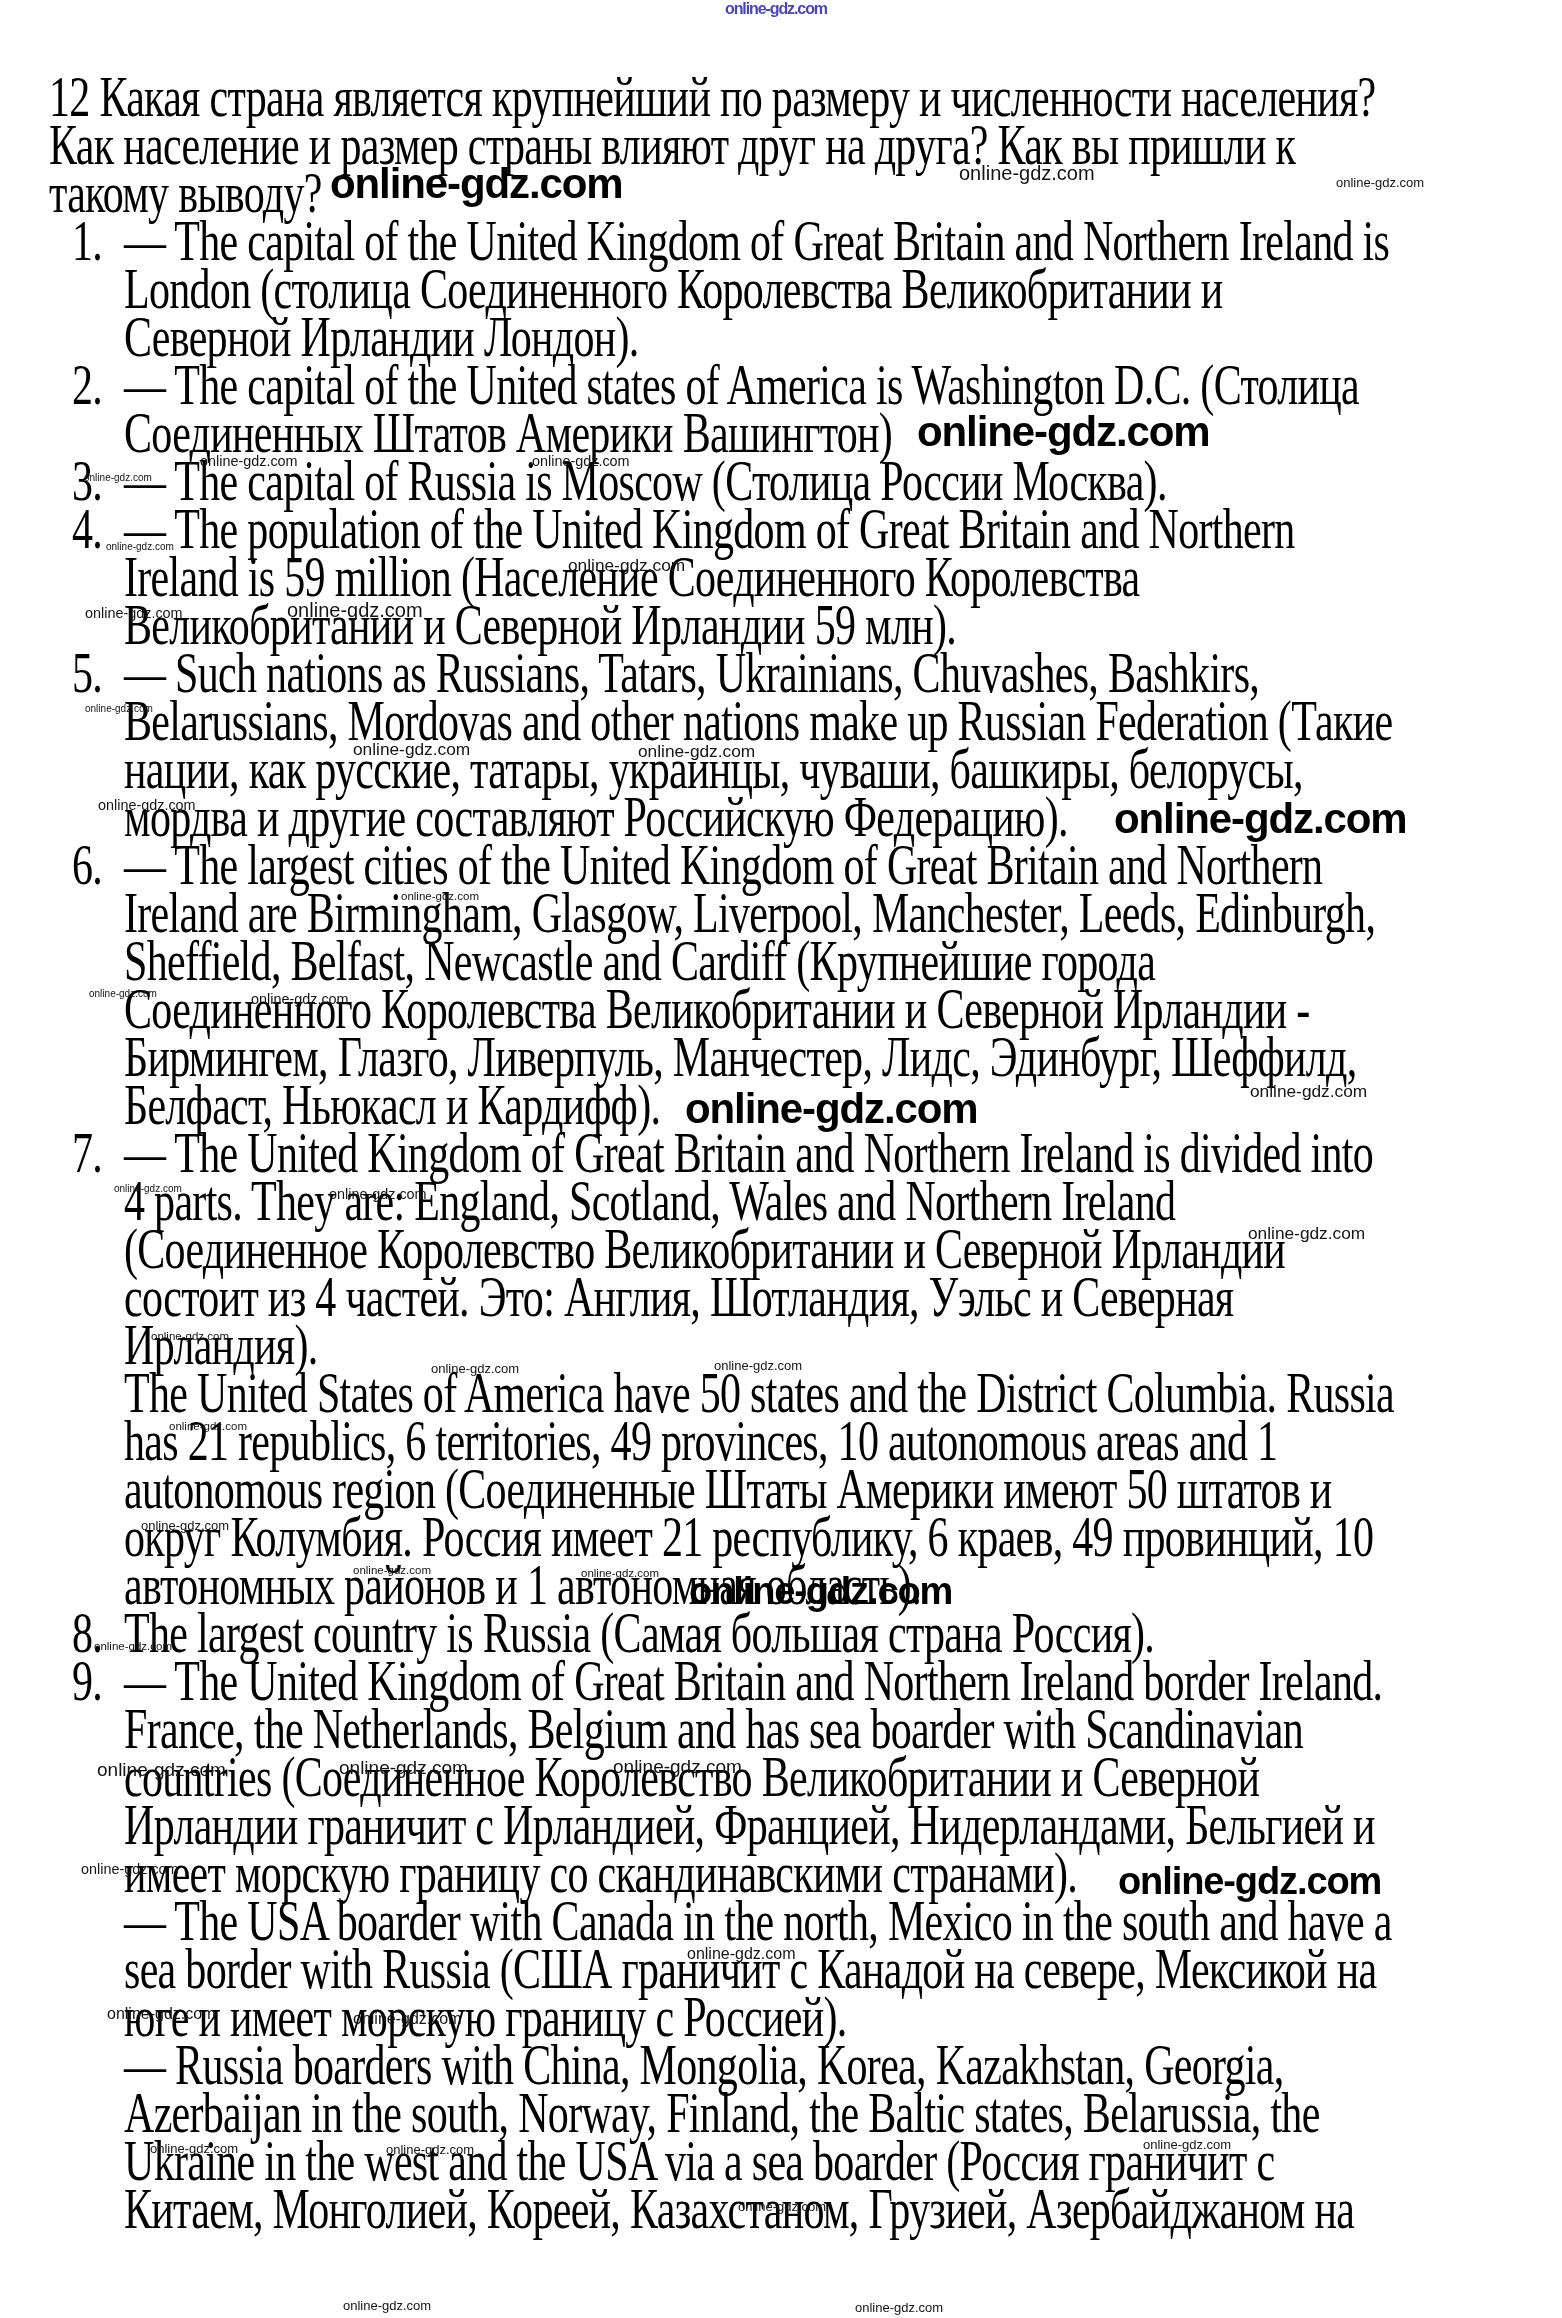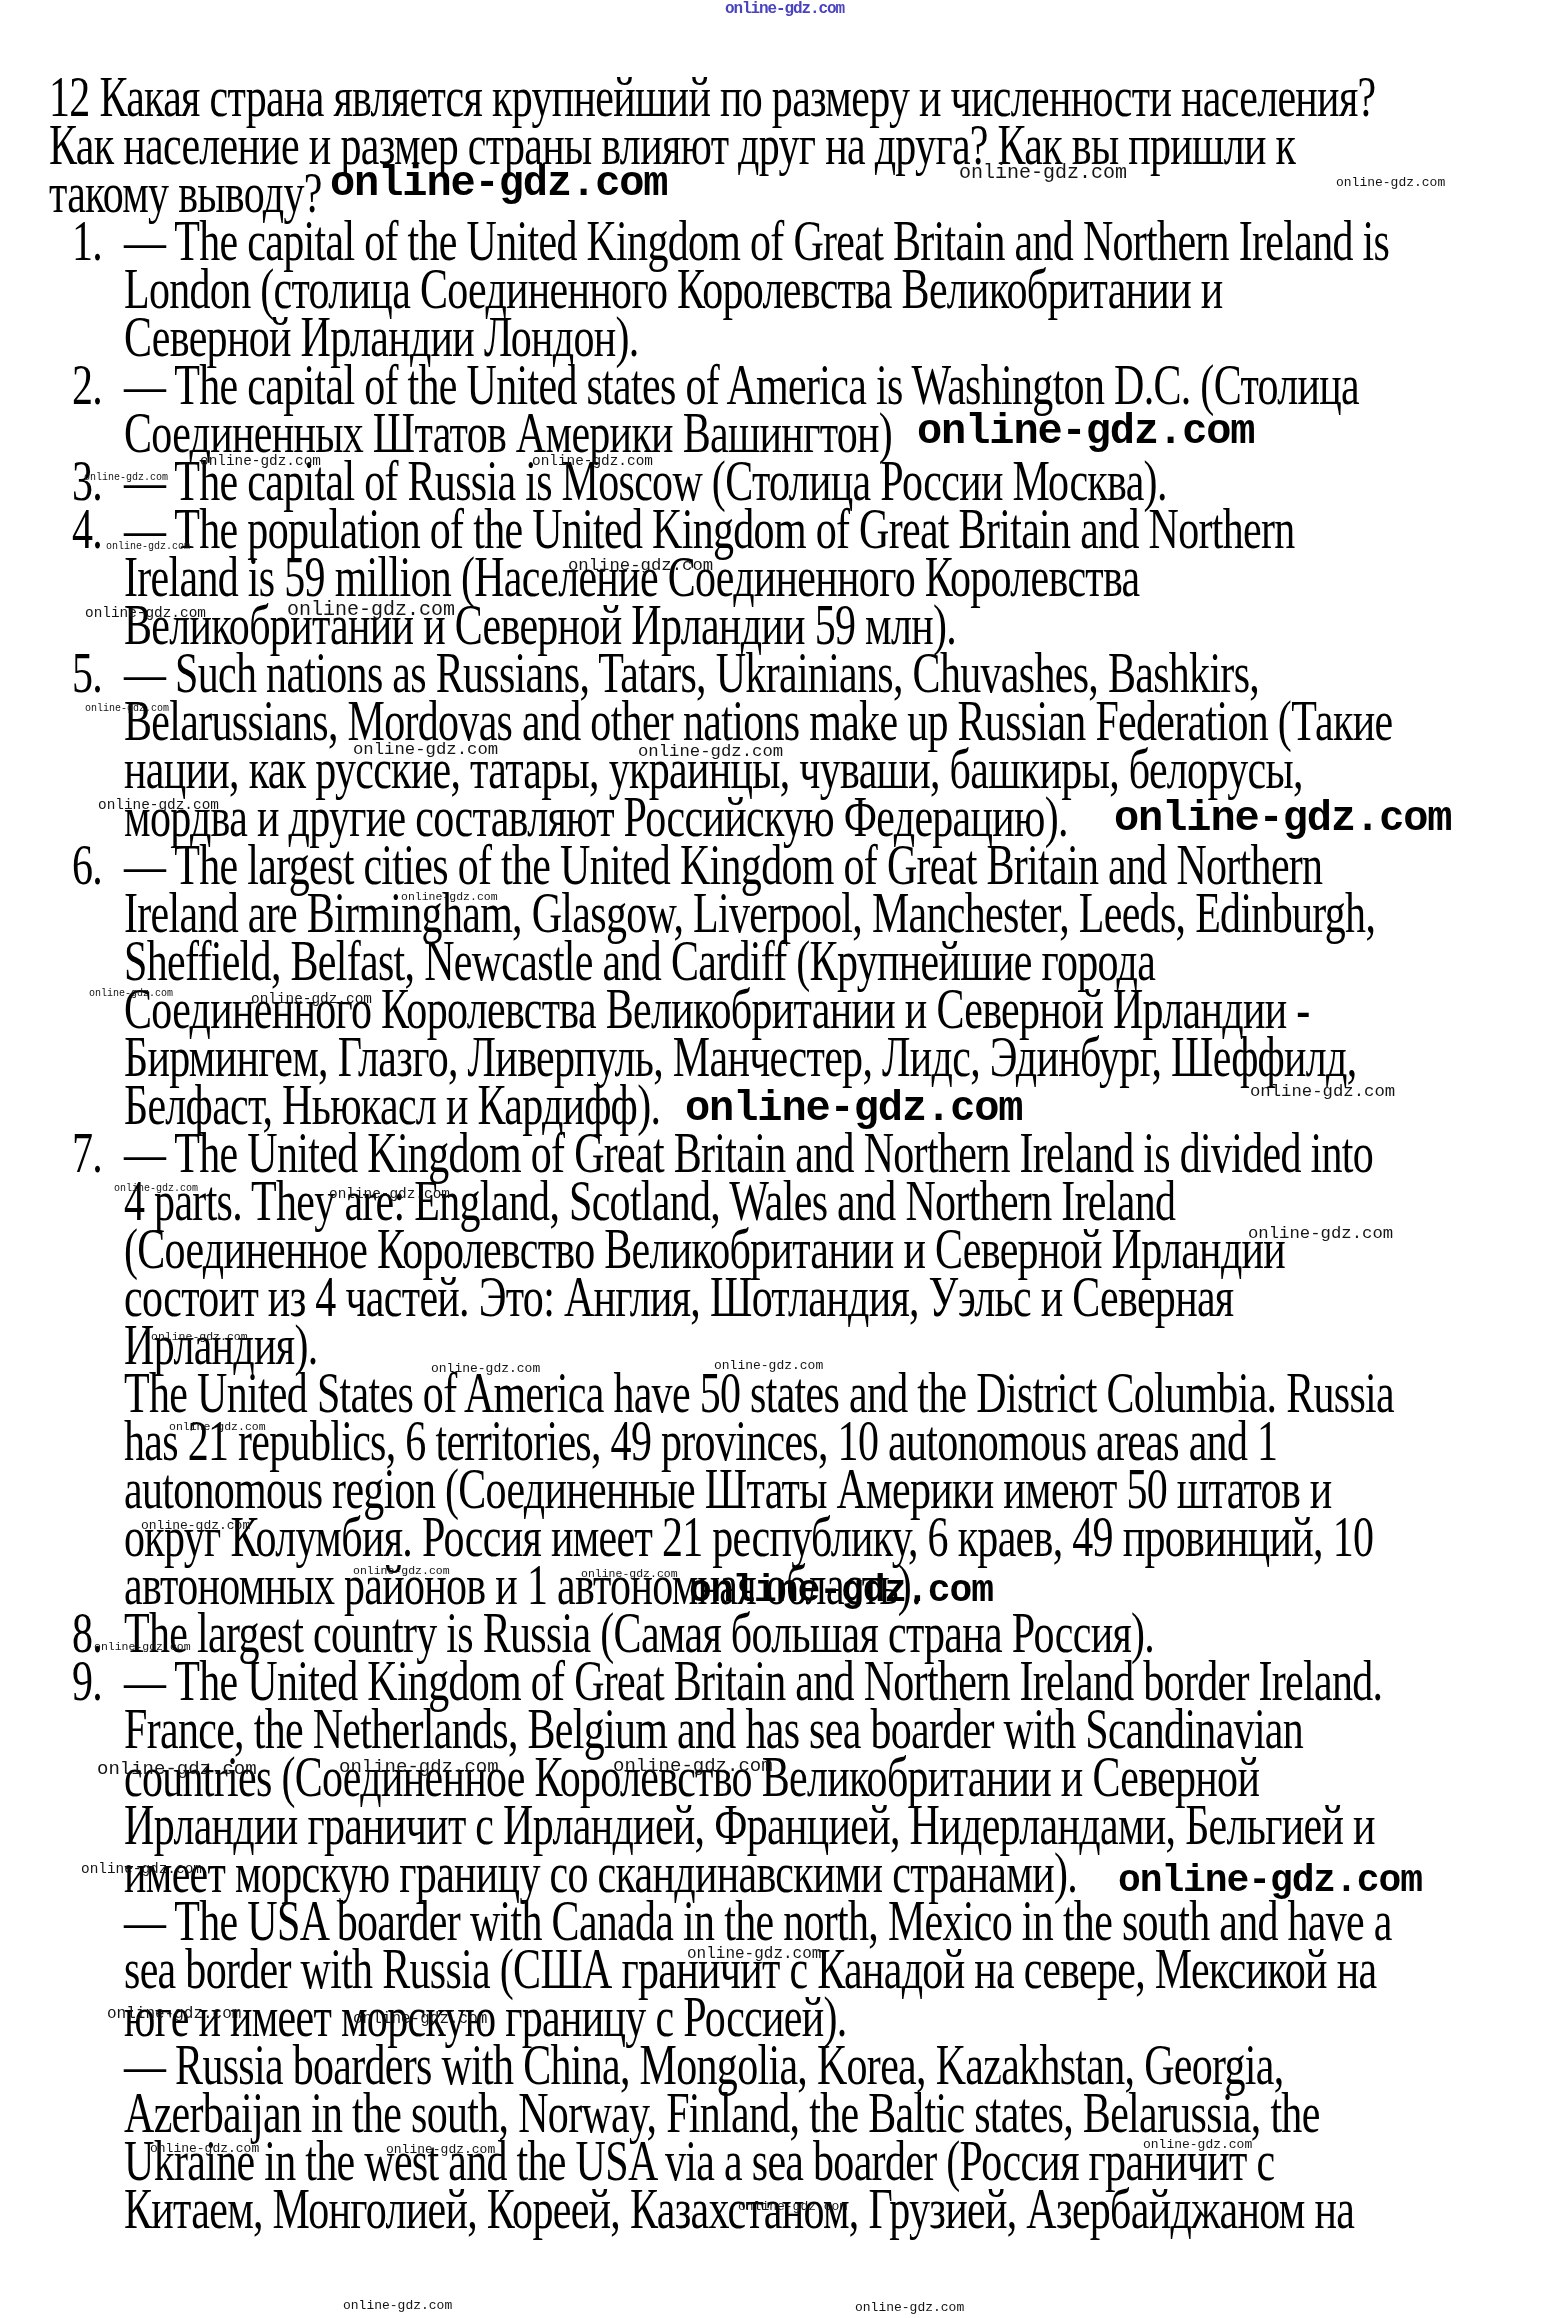--- a/index.html
+++ b/index.html
@@ -48,21 +48,21 @@
     top: 0;
     font-size: 42px;
     line-height: 48px;
     letter-spacing: -0.7px;
     transform: scaleY(1.36);
     transform-origin: 0 24px;
   }
   
   .wm {
     position: absolute;
-    font-family: Liberation Mono, monospace;
+    font-family: Liberation Sans, sans-serif;
     color: #141414;
     white-space: nowrap;
     line-height: 1;
   }
   .wm-b {
     font-weight: bold;
     letter-spacing: -1.1px;
     color: #000000;
   }
 </style>

